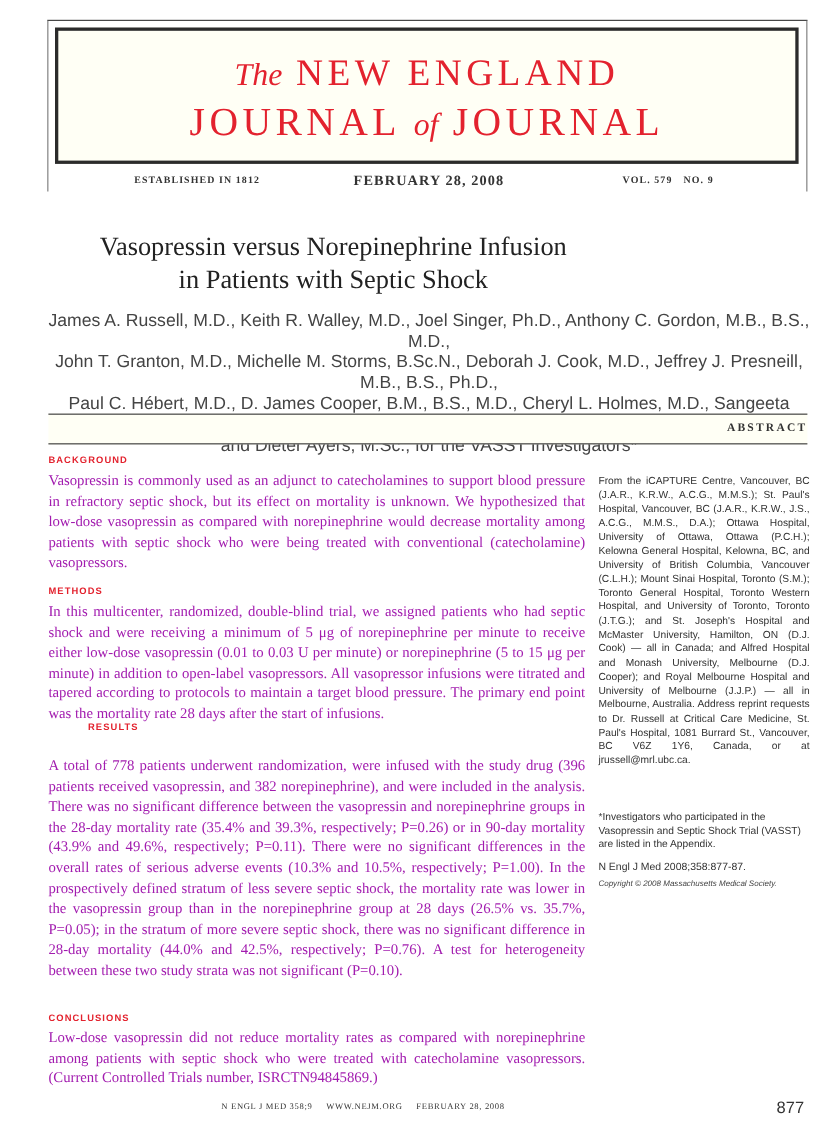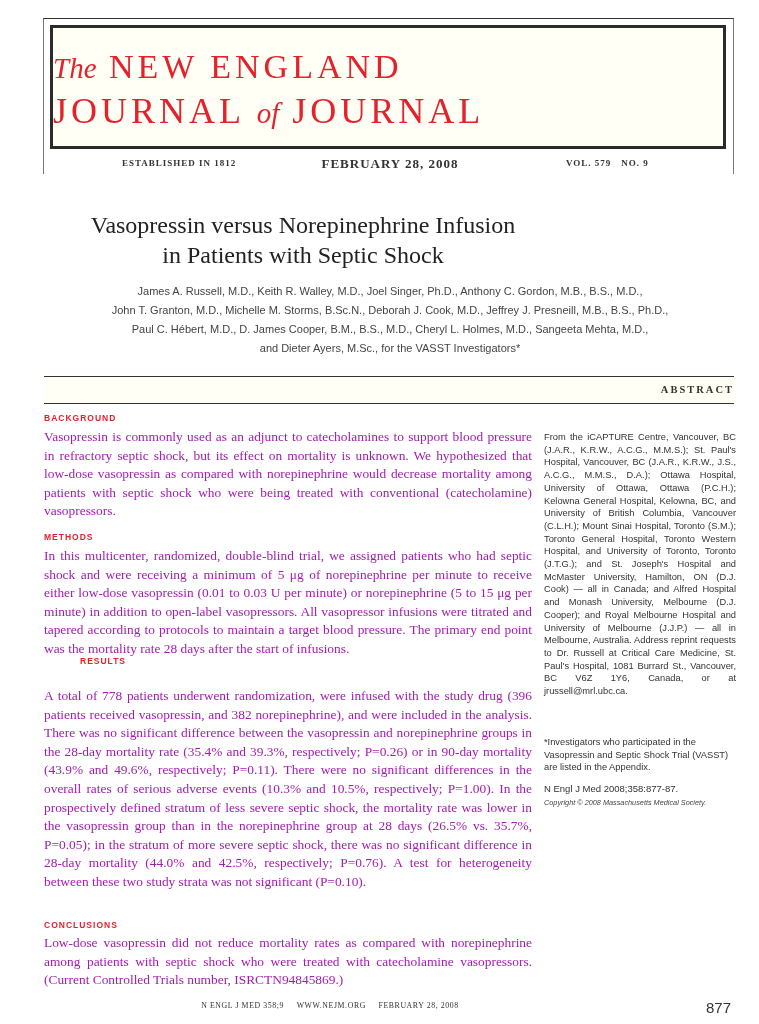--- a/index.html
+++ b/index.html
@@ -1,29 +1,29 @@
 <!DOCTYPE html>
 <html><head>
   <meta charset="utf-8">
   <style>
     html, body { margin:0; padding:0; background:#ffffff; }
     body { width:759px; height:1024px; position:relative; overflow:hidden; font-family:"Liberation Serif","DejaVu Serif",serif; color:#222; }
     .outer-frame { position:absolute; left:43px; top:18px; width:689px; height:155px; border-top:1px solid #333; border-left:1px solid #777; border-right:1px solid #777; }
     .masthead { position:absolute; left:50px; top:25px; width:670px; height:118px; background:#fffff5; border:3px solid #2b2b2b; }
-    .mh-line1, .mh-line2 { position:absolute; left:0; right:0; text-align:left; color:#e3222e; font-family:"Liberation Serif","DejaVu Serif",serif; }
+    .mh-line1, .mh-line2 { position:absolute; left:0; right:0; text-align:center; color:#e3222e; font-family:"Liberation Serif","DejaVu Serif",serif; }
     .mh-line1 { top:20px; font-size:34px; letter-spacing:4px; }
     .mh-line2 { top:62px; font-size:36px; letter-spacing:4px; }
     .mh-small { font-style:italic; font-size:29px; letter-spacing:0; }
     .dateline { position:absolute; top:156px; font-family:"Liberation Serif",serif; color:#333; }
     .dl-est { left:122px; font-size:9px; letter-spacing:1px; font-weight:bold; top:158px; }
     .dl-date { left:300px; width:180px; text-align:center; font-size:13px; letter-spacing:1px; font-weight:bold; }
     .dl-vol { left:566px; font-size:9px; letter-spacing:1px; font-weight:bold; top:158px; }
     .dl-vol span { margin-right:10px; }
     .title { position:absolute; left:0; width:606px; top:210px; text-align:center; font-size:24px; line-height:30px; color:#222; }
-    .authors { position:absolute; left:40px; width:700px; top:282px; text-align:center; font-family:"Liberation Sans","DejaVu Sans",sans-serif; font-size:11px; line-height:19px; color:#444; }
+    .authors { position:absolute; left:40px; width:700px; top:282px; text-align:center; font-family:"Liberation Sans","DejaVu Sans",sans-serif; font-size:16px; line-height:19px; color:#444; }
     .abstract-bar { position:absolute; left:44px; top:376px; width:690px; height:26px; background:#fffff5; border-top:1px solid #333; border-bottom:1px solid #333; text-align:right; }
     .abstract-bar span { font-size:10.5px; letter-spacing:2px; font-weight:bold; line-height:26px; color:#333; }
     .section-head { position:absolute; left:44px; font-family:"Liberation Sans","DejaVu Sans",sans-serif; font-size:8.5px; font-weight:bold; letter-spacing:1px; color:#e3222e; }
     .section-body { position:absolute; left:44px; width:488px; font-size:13.4px; line-height:18.6px; color:#a21caf; text-align:justify; }
     .sidebar { position:absolute; left:544px; width:192px; font-family:"Liberation Sans","DejaVu Sans",sans-serif; color:#333; }
     .aff { top:431px; font-size:9.3px; line-height:12.7px; text-align:justify; }
     .inv { top:736px; font-size:9.3px; line-height:12.7px; }
     .cite { top:783px; font-size:9.5px; }
     .copy { top:798px; font-size:7.3px; font-style:italic; color:#444; }
     .footer { position:absolute; top:1001px; left:180px; width:300px; text-align:center; font-family:"Liberation Serif",serif; font-size:7.8px; letter-spacing:0.6px; color:#333; }

